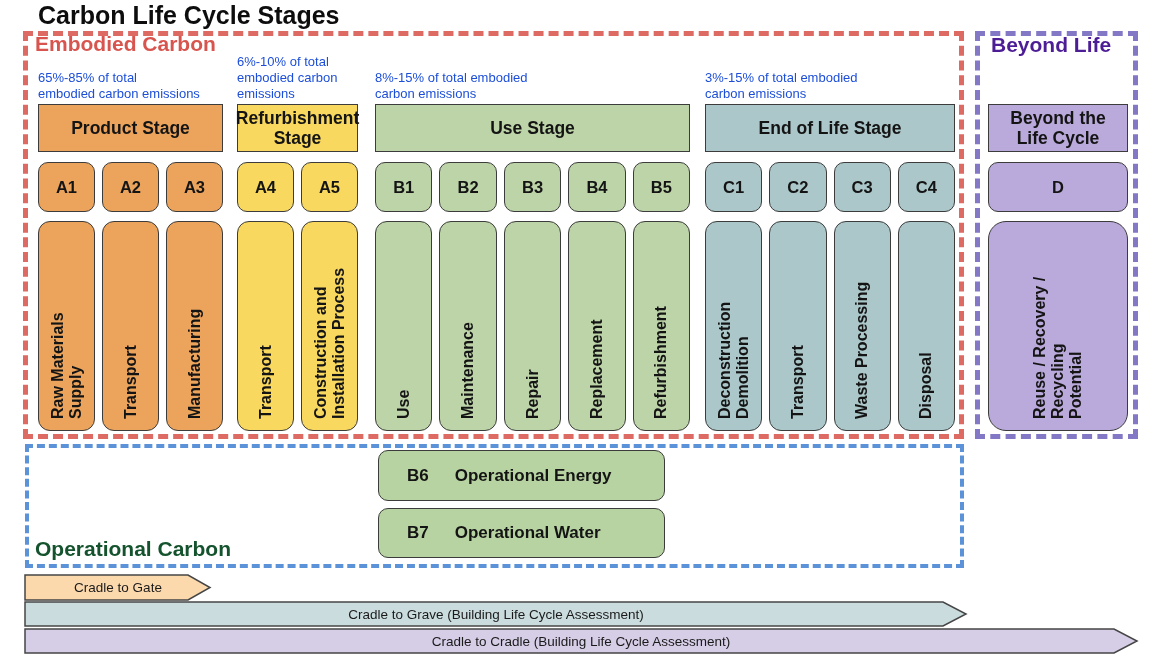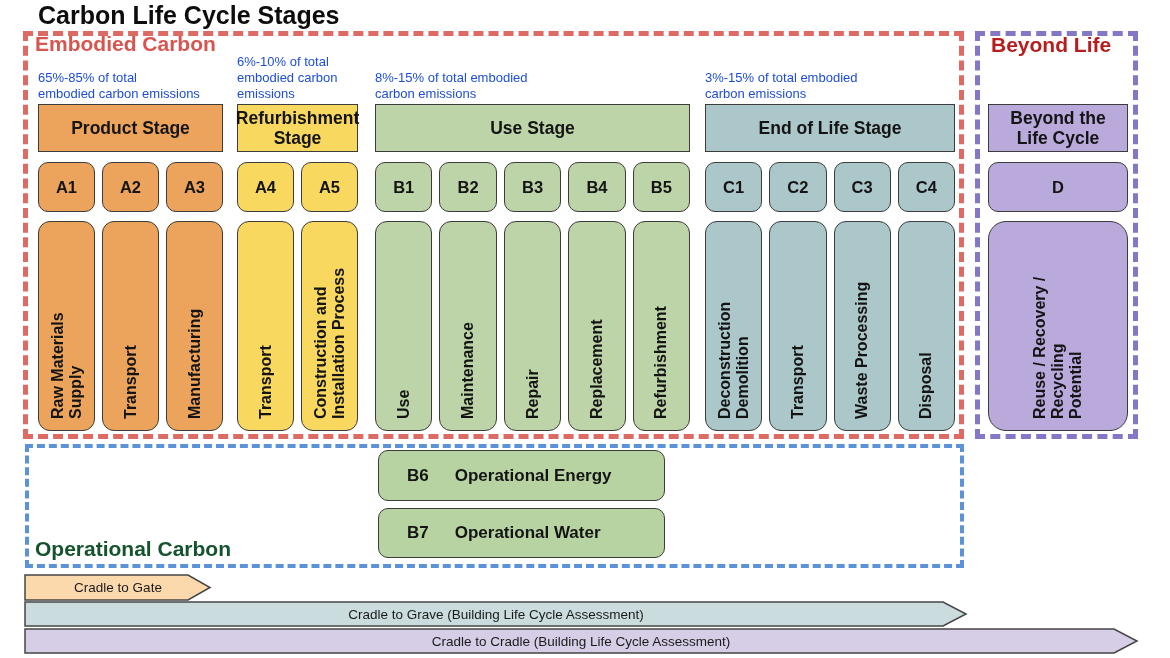--- a/index.html
+++ b/index.html
@@ -56,21 +56,21 @@
 <body>
 
 <div class="canvas">
 
   <div class="title">Carbon Life Cycle Stages</div>
 
   <div class="region" id="region-embodied" style="border-color: rgb(221, 106, 99);">
     <div class="region-label" style="color: rgb(216, 85, 79);">Embodied Carbon</div>
   </div>
   <div class="region" id="region-beyond" style="border-color: rgb(130, 120, 197);">
-    <div class="region-label" style="color: #b91c1c;">Beyond Life</div>
+    <div class="region-label" style="color: #4c1d95;">Beyond Life</div>
   </div>
   <div class="region" id="region-operational" style="border-color: rgb(92, 146, 216);">
     <div class="region-label" style="color: #14532d;">Operational Carbon</div>
   </div>
 
   <div class="group" id="g-product" style="--c: #eca45c;">
       <div class="pct">65%-85% of total
 embodied carbon emissions</div>
       <div class="headerbox">Product Stage</div>
       <div class="codes">

